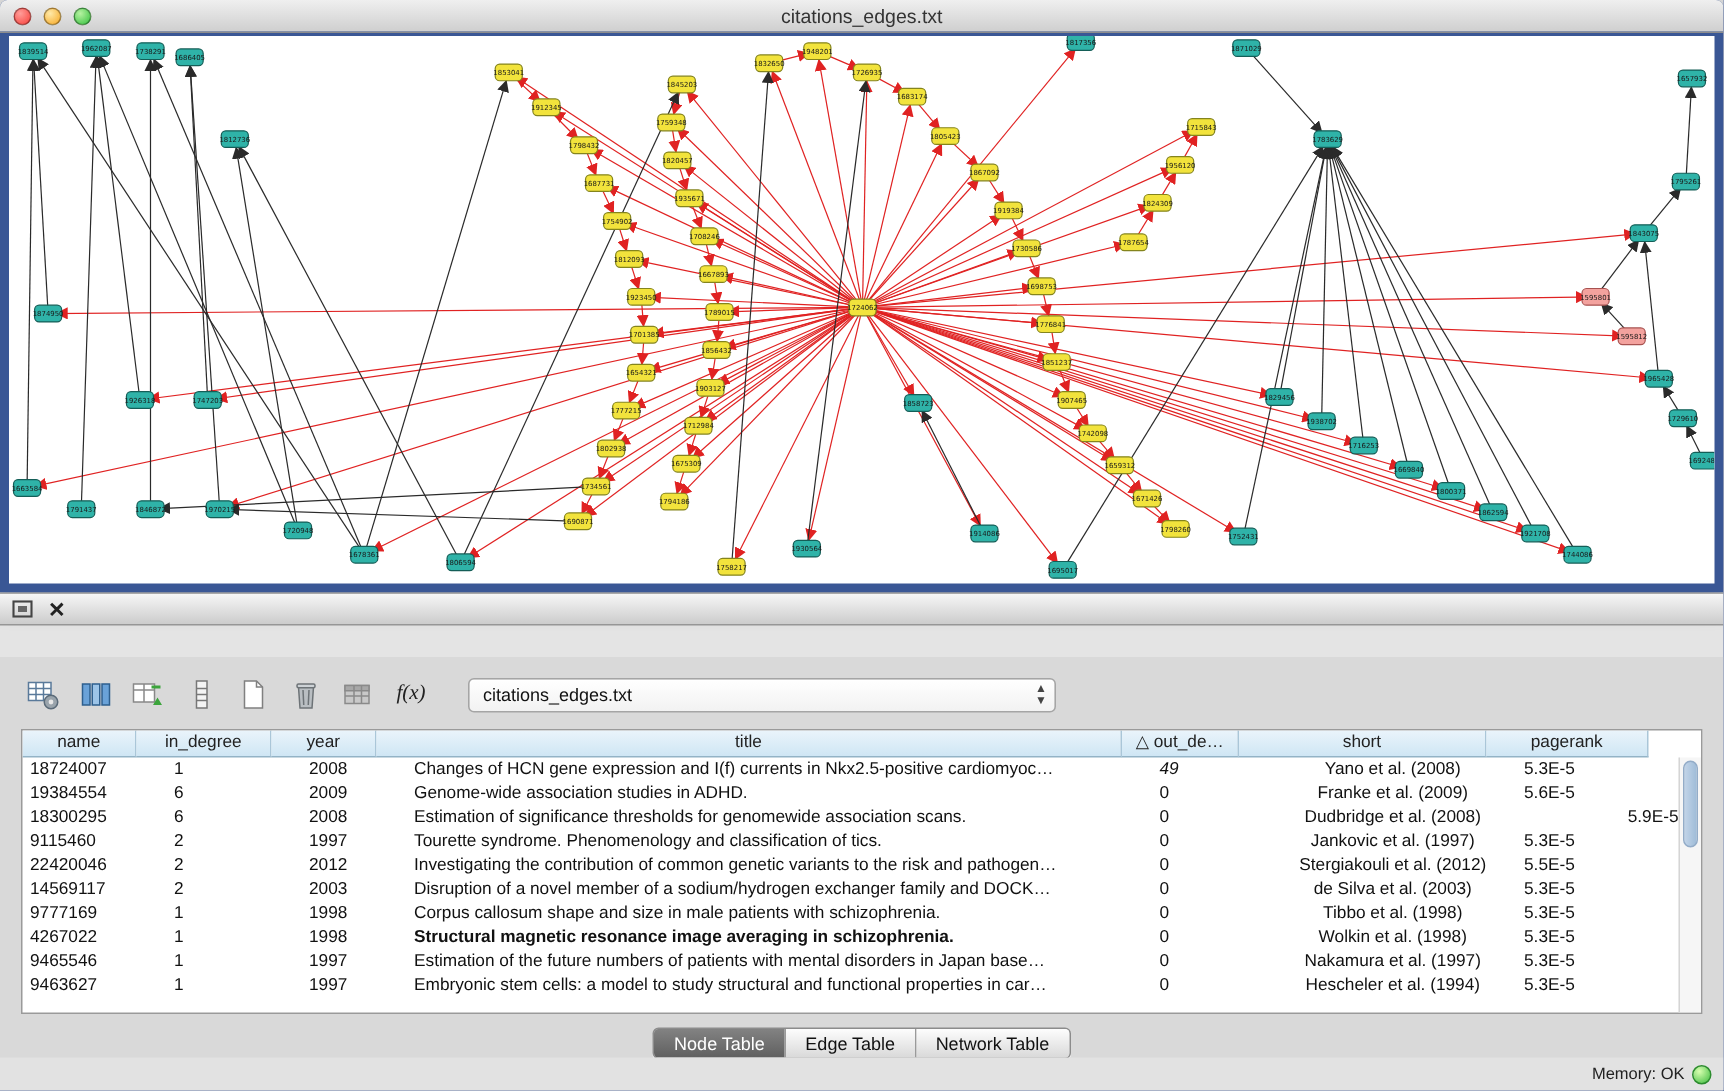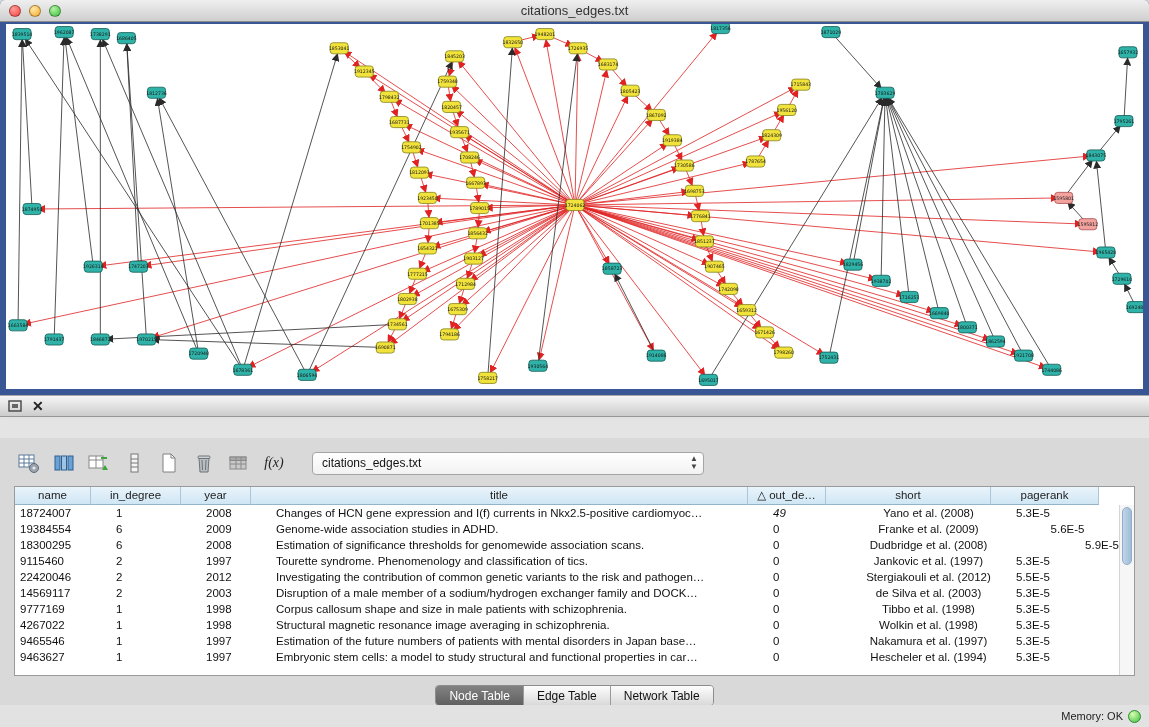--- a/index.html
+++ b/index.html
@@ -692,21 +692,21 @@
             <div class="td center" style="width: 165px;">Yano et al. (2008)</div>
             <div class="td" style="width: 108px;">5.3E-5</div>
           </div>
           <div class="tr">
             <div class="td" style="width: 96px;">19384554</div>
             <div class="td" style="width: 90px;">6</div>
             <div class="td" style="width: 70px;">2009</div>
             <div class="td" style="width: 497px;">Genome-wide association studies in ADHD.</div>
             <div class="td" style="width: 78px;">0</div>
             <div class="td center" style="width: 165px;">Franke et al. (2009)</div>
-            <div class="td" style="width: 108px; text-align: center;">5.6E-5</div>
+            <div class="td" style="width: 108px;">5.6E-5</div>
           </div>
           <div class="tr">
             <div class="td" style="width: 96px;">18300295</div>
             <div class="td" style="width: 90px;">6</div>
             <div class="td" style="width: 70px;">2008</div>
             <div class="td" style="width: 497px;">Estimation of significance thresholds for genomewide association scans.</div>
             <div class="td" style="width: 78px;">0</div>
             <div class="td center" style="width: 165px;">Dudbridge et al. (2008)</div>
             <div class="td" style="width: 108px; text-align: right;">5.9E-5</div>
           </div>
@@ -725,39 +725,39 @@
             <div class="td" style="width: 70px;">2012</div>
             <div class="td" style="width: 497px;">Investigating the contribution of common genetic variants to the risk and pathogen…</div>
             <div class="td" style="width: 78px;">0</div>
             <div class="td center" style="width: 165px;">Stergiakouli et al. (2012)</div>
             <div class="td" style="width: 108px;">5.5E-5</div>
           </div>
           <div class="tr">
             <div class="td" style="width: 96px;">14569117</div>
             <div class="td" style="width: 90px;">2</div>
             <div class="td" style="width: 70px;">2003</div>
-            <div class="td" style="width: 497px;">Disruption of a male member of a sodium/hydrogen exchanger family and DOCK…</div>
+            <div class="td" style="width: 497px;">Disruption of a novel member of a sodium/hydrogen exchanger family and DOCK…</div>
             <div class="td" style="width: 78px;">0</div>
             <div class="td center" style="width: 165px;">de Silva et al. (2003)</div>
             <div class="td" style="width: 108px;">5.3E-5</div>
           </div>
           <div class="tr">
             <div class="td" style="width: 96px;">9777169</div>
             <div class="td" style="width: 90px;">1</div>
             <div class="td" style="width: 70px;">1998</div>
             <div class="td" style="width: 497px;">Corpus callosum shape and size in male patients with schizophrenia.</div>
             <div class="td" style="width: 78px;">0</div>
             <div class="td center" style="width: 165px;">Tibbo et al. (1998)</div>
             <div class="td" style="width: 108px;">5.3E-5</div>
           </div>
           <div class="tr">
             <div class="td" style="width: 96px;">4267022</div>
             <div class="td" style="width: 90px;">1</div>
             <div class="td" style="width: 70px;">1998</div>
-            <div class="td" style="width: 497px;">Structural magnetic resonance image averaging in schizophrenia.</div>
+            <div class="td" style="width: 497px; font-weight: bold;">Structural magnetic resonance image averaging in schizophrenia.</div>
             <div class="td" style="width: 78px;">0</div>
             <div class="td center" style="width: 165px;">Wolkin et al. (1998)</div>
             <div class="td" style="width: 108px;">5.3E-5</div>
           </div>
           <div class="tr">
             <div class="td" style="width: 96px;">9465546</div>
             <div class="td" style="width: 90px;">1</div>
             <div class="td" style="width: 70px;">1997</div>
             <div class="td" style="width: 497px;">Estimation of the future numbers of patients with mental disorders in Japan base…</div>
             <div class="td" style="width: 78px;">0</div>

